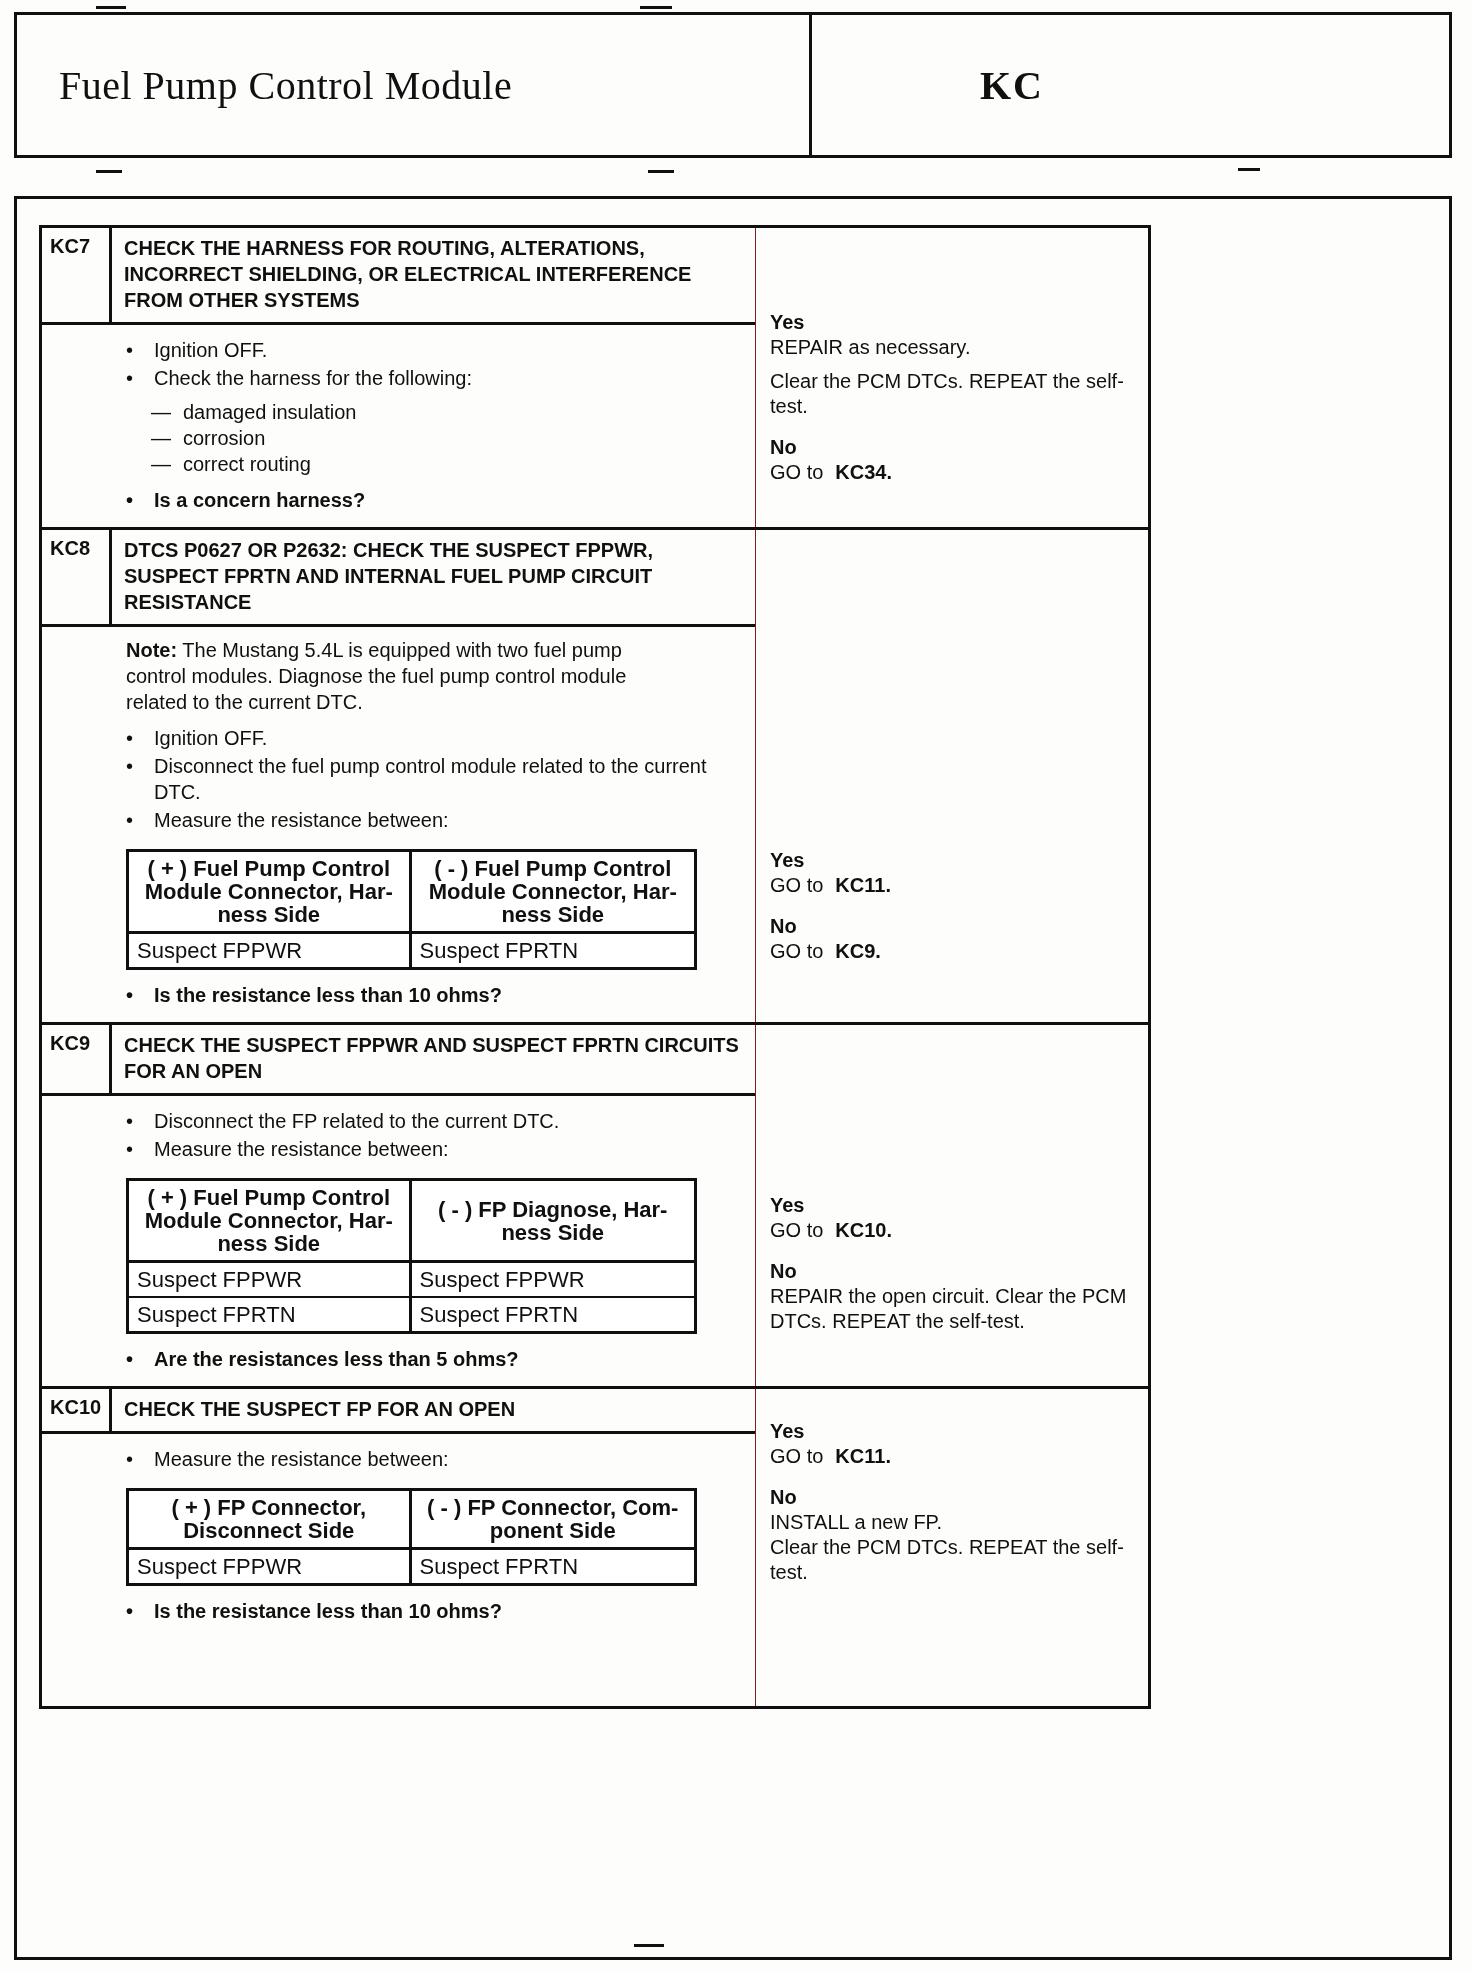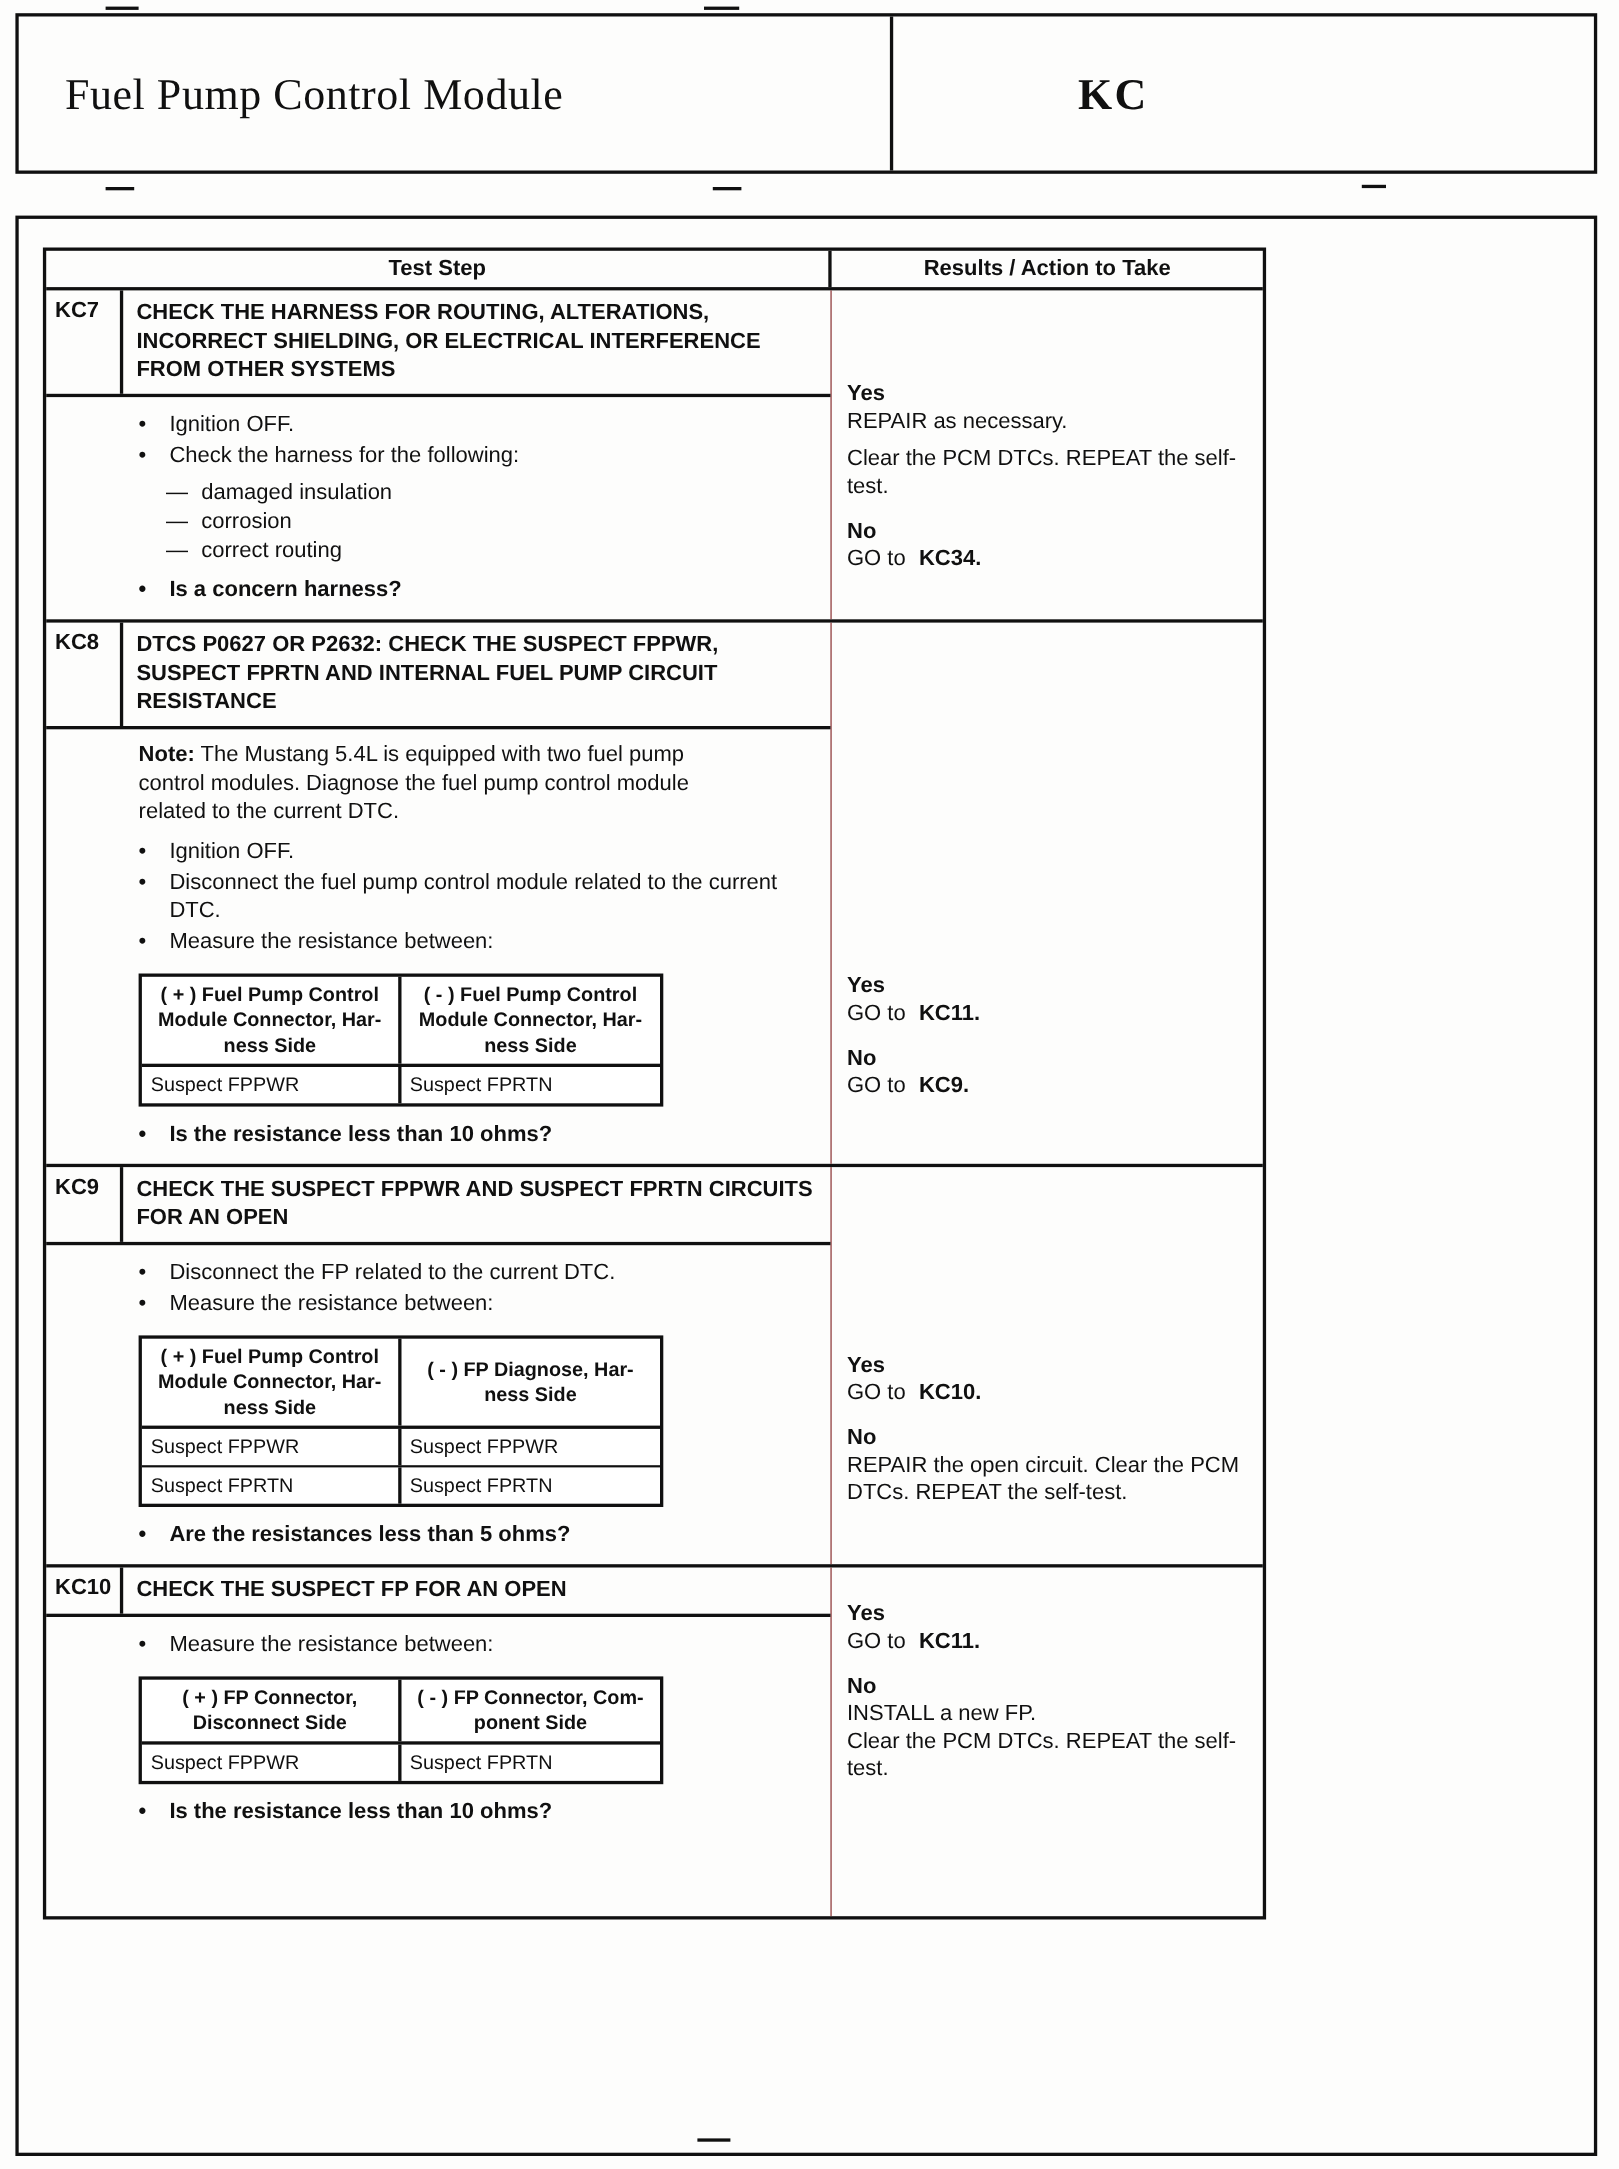--- a/index.html
+++ b/index.html
@@ -62,21 +62,21 @@
 
   .bullet-row { display: flex; line-height: 26px; margin: 2px 0; }
   .bullet-row > .btext { max-width: 565px; }
   .glyph-b { width: 28px; flex-shrink: 0; }
   .dash-group { margin: 8px 0 6px 0; }
   .dash-row { display: flex; line-height: 26px; margin-left: 25px; }
   .glyph-d { width: 32px; flex-shrink: 0; }
   .q { font-weight: bold; margin-top: 10px; }
   .note { line-height: 26px; width: 560px; margin-bottom: 10px; }
 
-  .inner-table { border: 3px solid #101010; width: 477px; margin: 16px 0 12px 0; font-size: 18px; background: #fff; }
+  .inner-table { border: 3px solid #101010; width: 571px; margin: 16px 0 12px 0; font-size: 22px; background: #fff; }
   .itab-hrow { display: flex; border-bottom: 3px solid #101010; }
   .itab-hcell {
     width: 50%; border-right: 3px solid #101010;
     font-weight: bold; text-align: center; padding: 5px 4px; line-height: 23px;
     display: flex; flex-direction: column; justify-content: center;
   }
   .itab-hcell:last-child { border-right: none; }
   .itab-drow { display: flex; border-bottom: 2px solid #101010; }
   .itab-drow:last-child { border-bottom: none; }
   .itab-dcell { width: 50%; border-right: 3px solid #101010; padding: 4px 8px; line-height: 25px; }
@@ -113,24 +113,20 @@
   </div>
   <div class="header-code-cell">
     <div class="section-code">KC</div>
   </div>
 </div>
 
 <div class="main-box">
 
   <div class="pinpoint-table">
 
-    <div class="thead">
-      <div class="thead-test">Test Step</div>
-      <div class="thead-results">Results / Action to Take</div>
-    </div>
 
     <div class="step">
       <div class="step-left">
         <div class="step-head">
           <div class="step-id">KC7</div>
           <div class="step-title">CHECK THE HARNESS FOR ROUTING, ALTERATIONS, INCORRECT SHIELDING, OR ELECTRICAL INTERFERENCE FROM OTHER SYSTEMS</div>
         </div>
         <div class="step-body">
           <div class="bullet-row">
             <span class="glyph-b">•</span>

